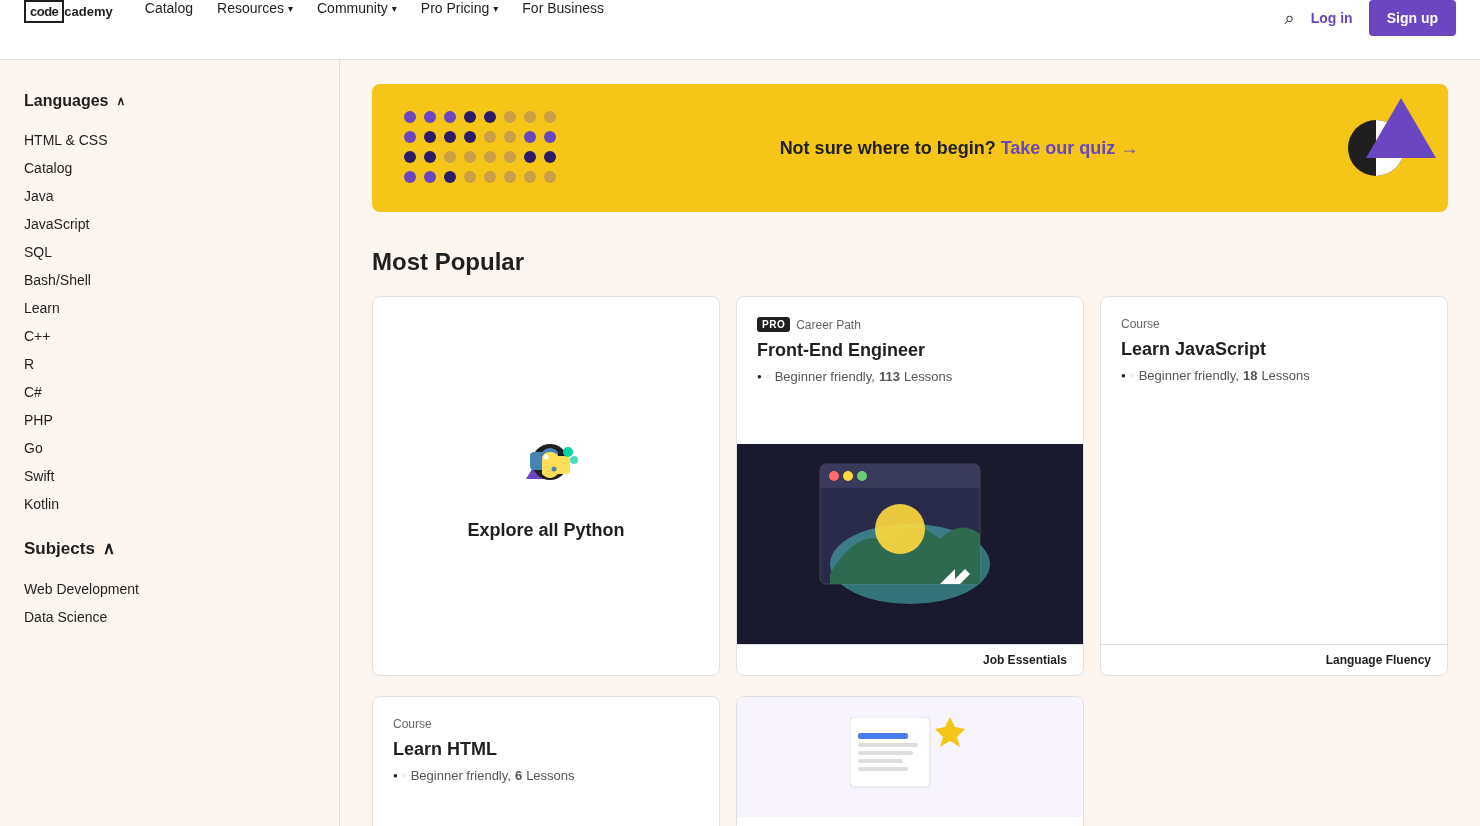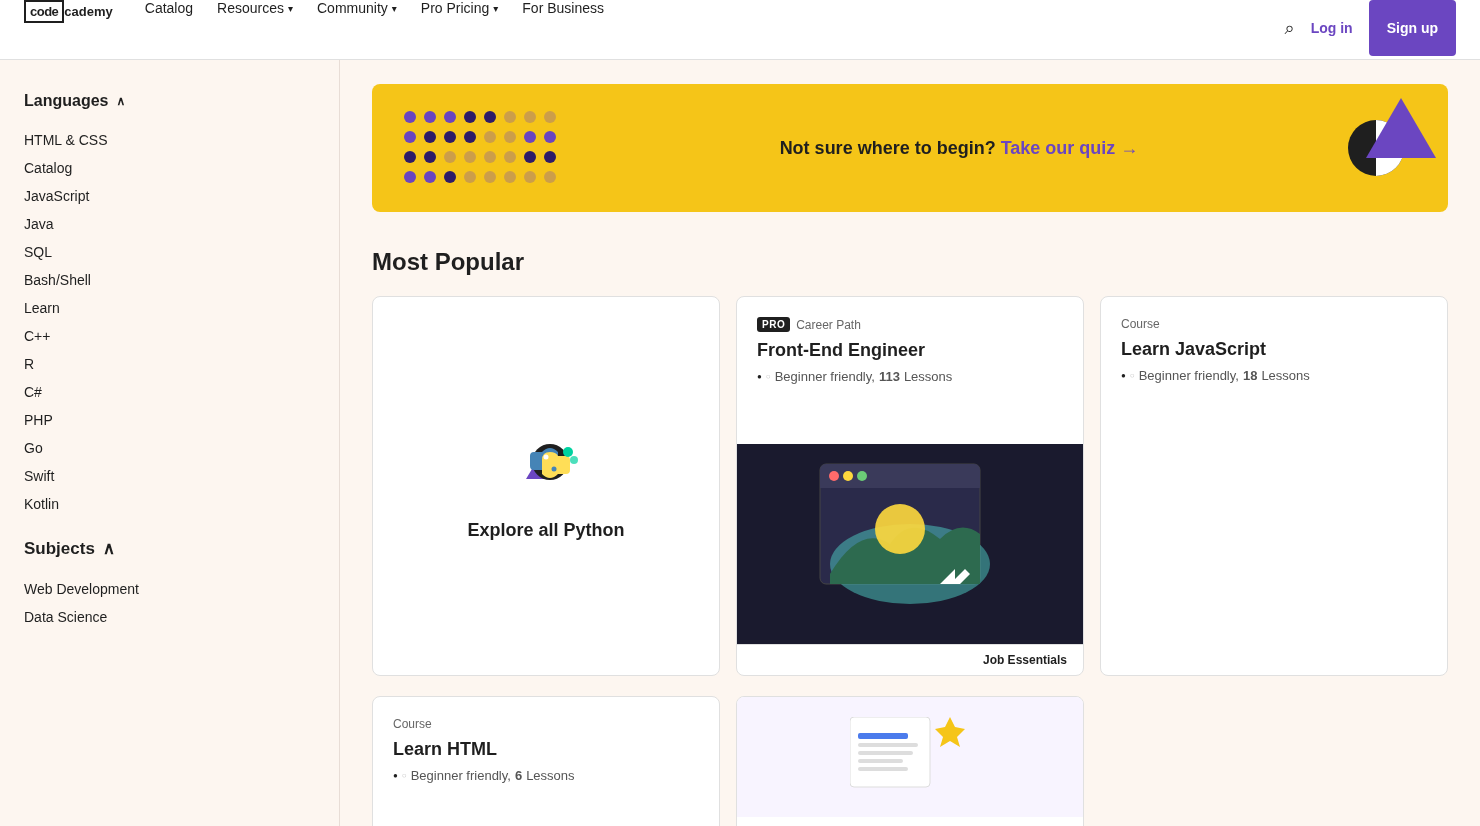--- a/index.html
+++ b/index.html
@@ -28,21 +28,21 @@
     }
     .nav-arrow { font-size: 10px; }
     .nav-actions { display: flex; align-items: center; gap: 16px; }
     .search-icon { font-size: 18px; cursor: pointer; color: #1f1f1f; }
     .login-btn {
       font-size: 14px; color: #6b46c1; font-weight: 700;
       cursor: pointer; text-decoration: none;
     }
     .signup-btn {
       background: #6b46c1; color: #fff; font-size: 14px;
-      font-weight: 600; padding: 20px 18px; border-radius: 4px;
+      font-weight: 600; padding: 10px 18px; border-radius: 4px;
       cursor: pointer; border: none;
     }
 
     
     .page { display: flex; background: #fdf6f0; min-height: calc(100vh - 60px); }
 
     
     .sidebar {
       width: 340px; min-width: 340px; padding: 32px 24px;
       border-right: 1px solid #e8ddd6;
@@ -186,22 +186,22 @@
 
 <div class="page">
 
   <aside class="sidebar">
     <div class="sidebar-section-title">
       <span>Languages</span>
       <span class="chevron">∧</span>
     </div>
     <a class="sidebar-item">HTML &amp; CSS</a>
     <a class="sidebar-item">Catalog</a>
+    <a class="sidebar-item">Java</a>
     <a class="sidebar-item">JavaScript</a>
-    <a class="sidebar-item">Java</a>
     <a class="sidebar-item">SQL</a>
     <a class="sidebar-item">Bash/Shell</a>
     <a class="sidebar-item">Learn</a>
     <a class="sidebar-item">C++</a>
     <a class="sidebar-item">R</a>
     <a class="sidebar-item">C#</a>
     <a class="sidebar-item">PHP</a>
     <a class="sidebar-item">Go</a>
     <a class="sidebar-item">Swift</a>
     <a class="sidebar-item">Kotlin</a>
@@ -329,20 +329,21 @@
           <div class="card-type">
             <span>Course</span>
           </div>
           <div class="card-title">Learn JavaScript</div>
           <div class="card-meta">
             <span class="dot-filled">●</span>
             <span class="dot-empty">○</span>
             Beginner friendly, <strong>18</strong> Lessons
           </div>
         </div>
+        <div class="card-tag">Language Fluency</div>
       </div>
 
     </div>
 
     <div class="cards-grid">
 
       <div class="card">
         <div class="card-body">
           <div class="card-type">
             <span>Course</span>

